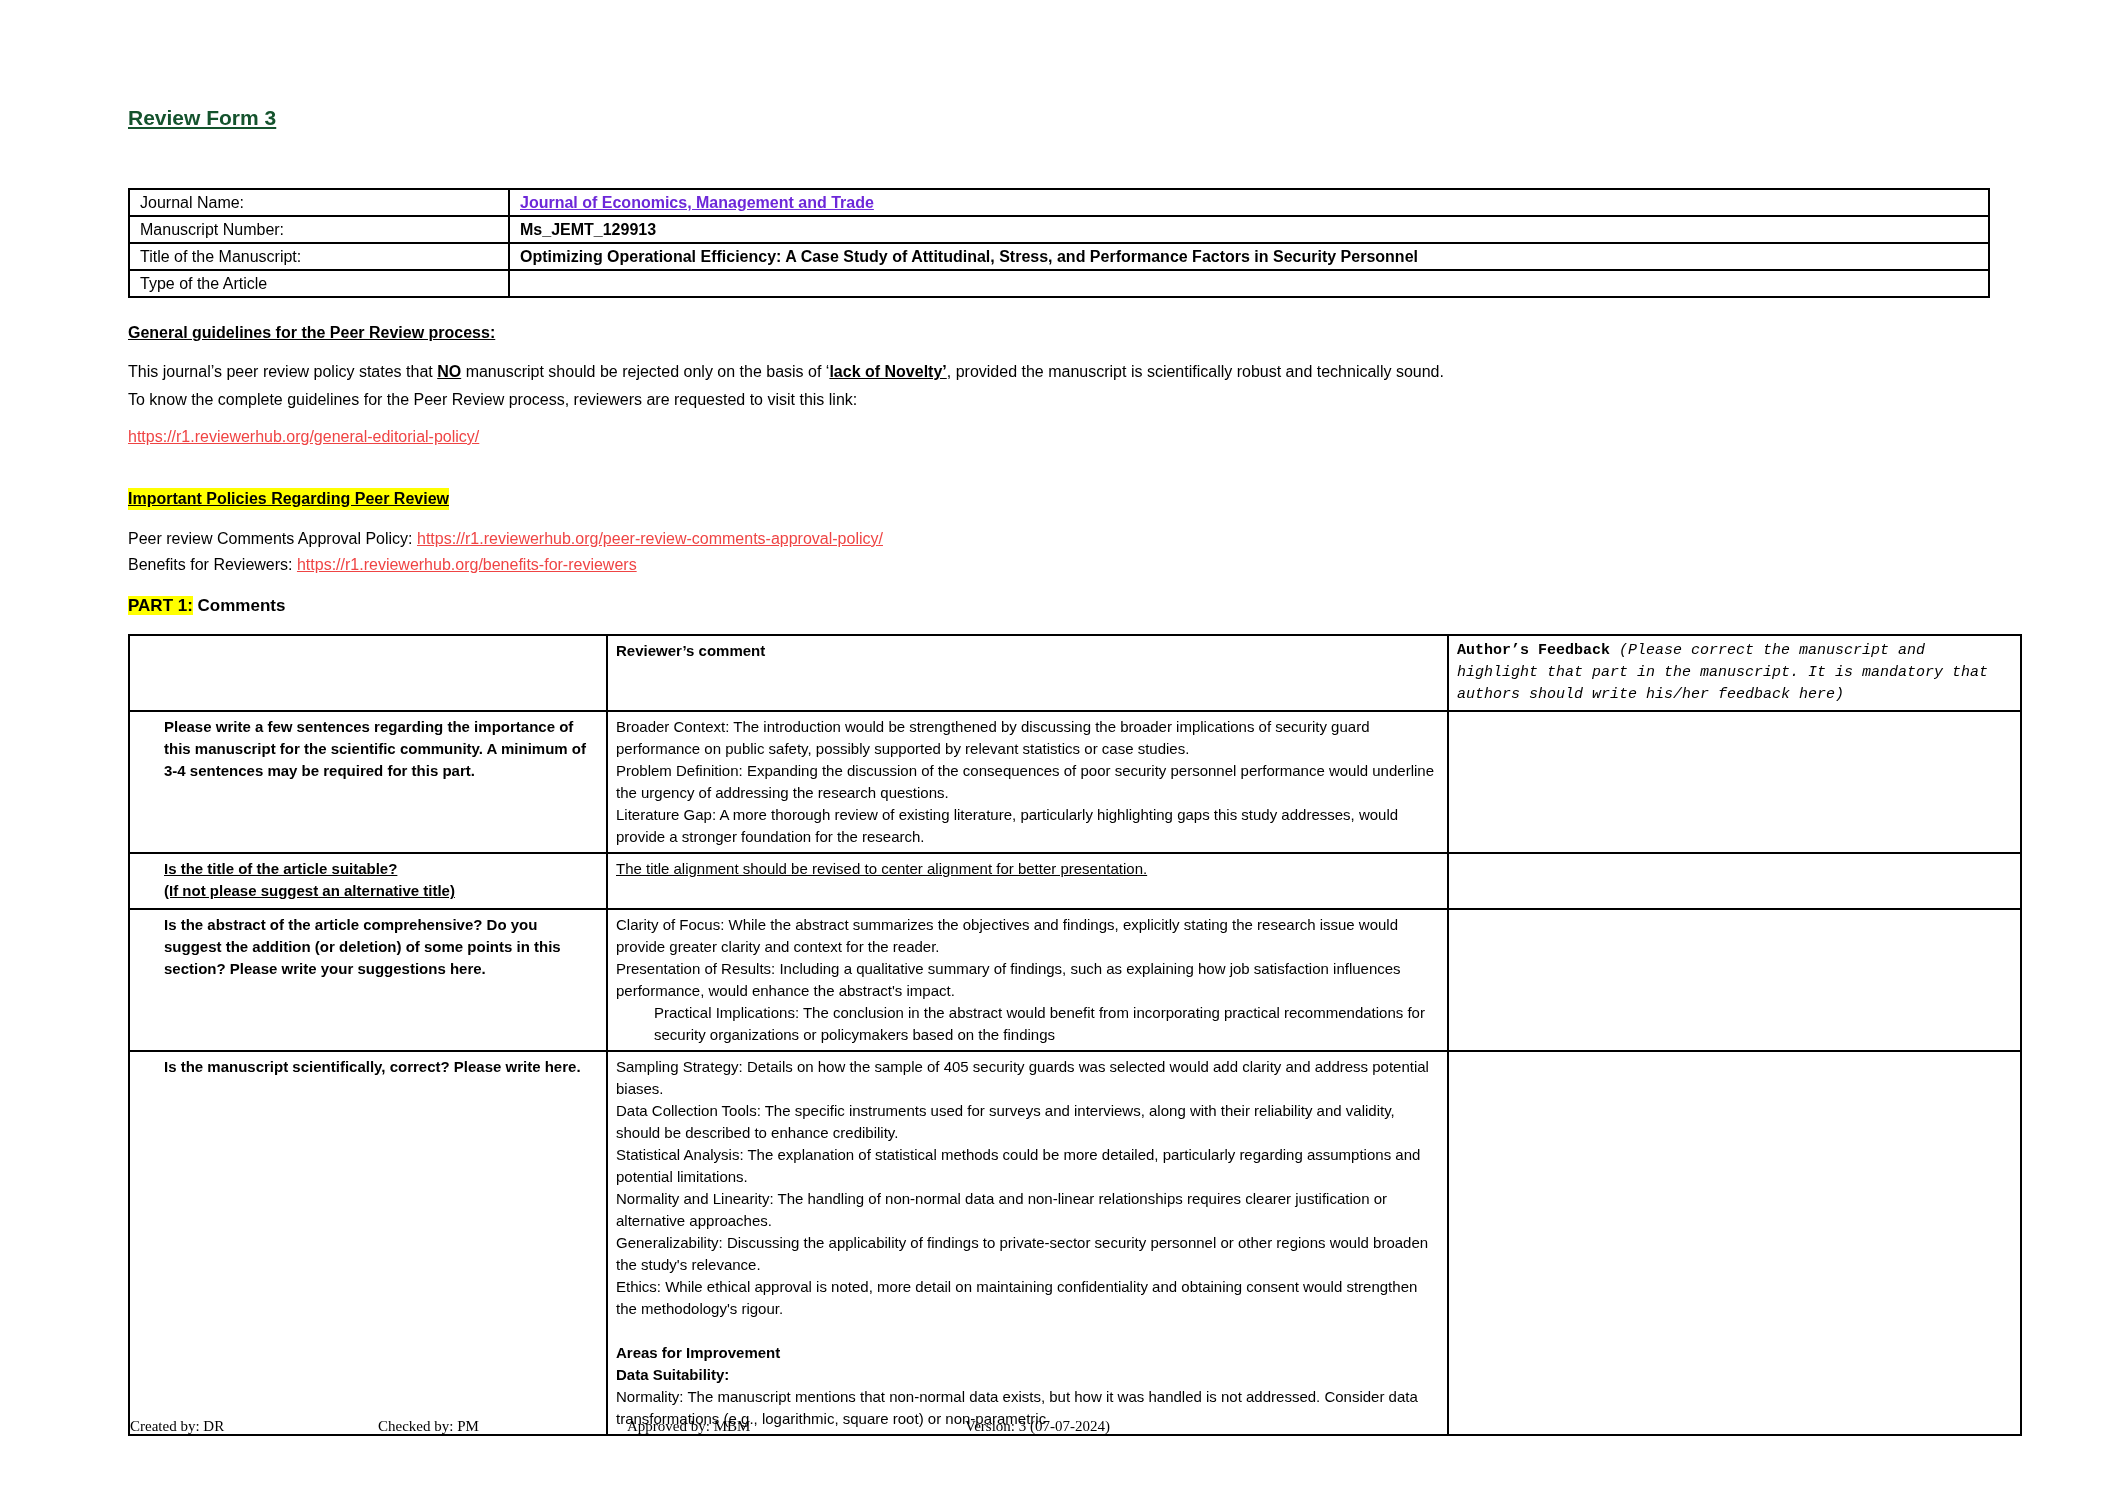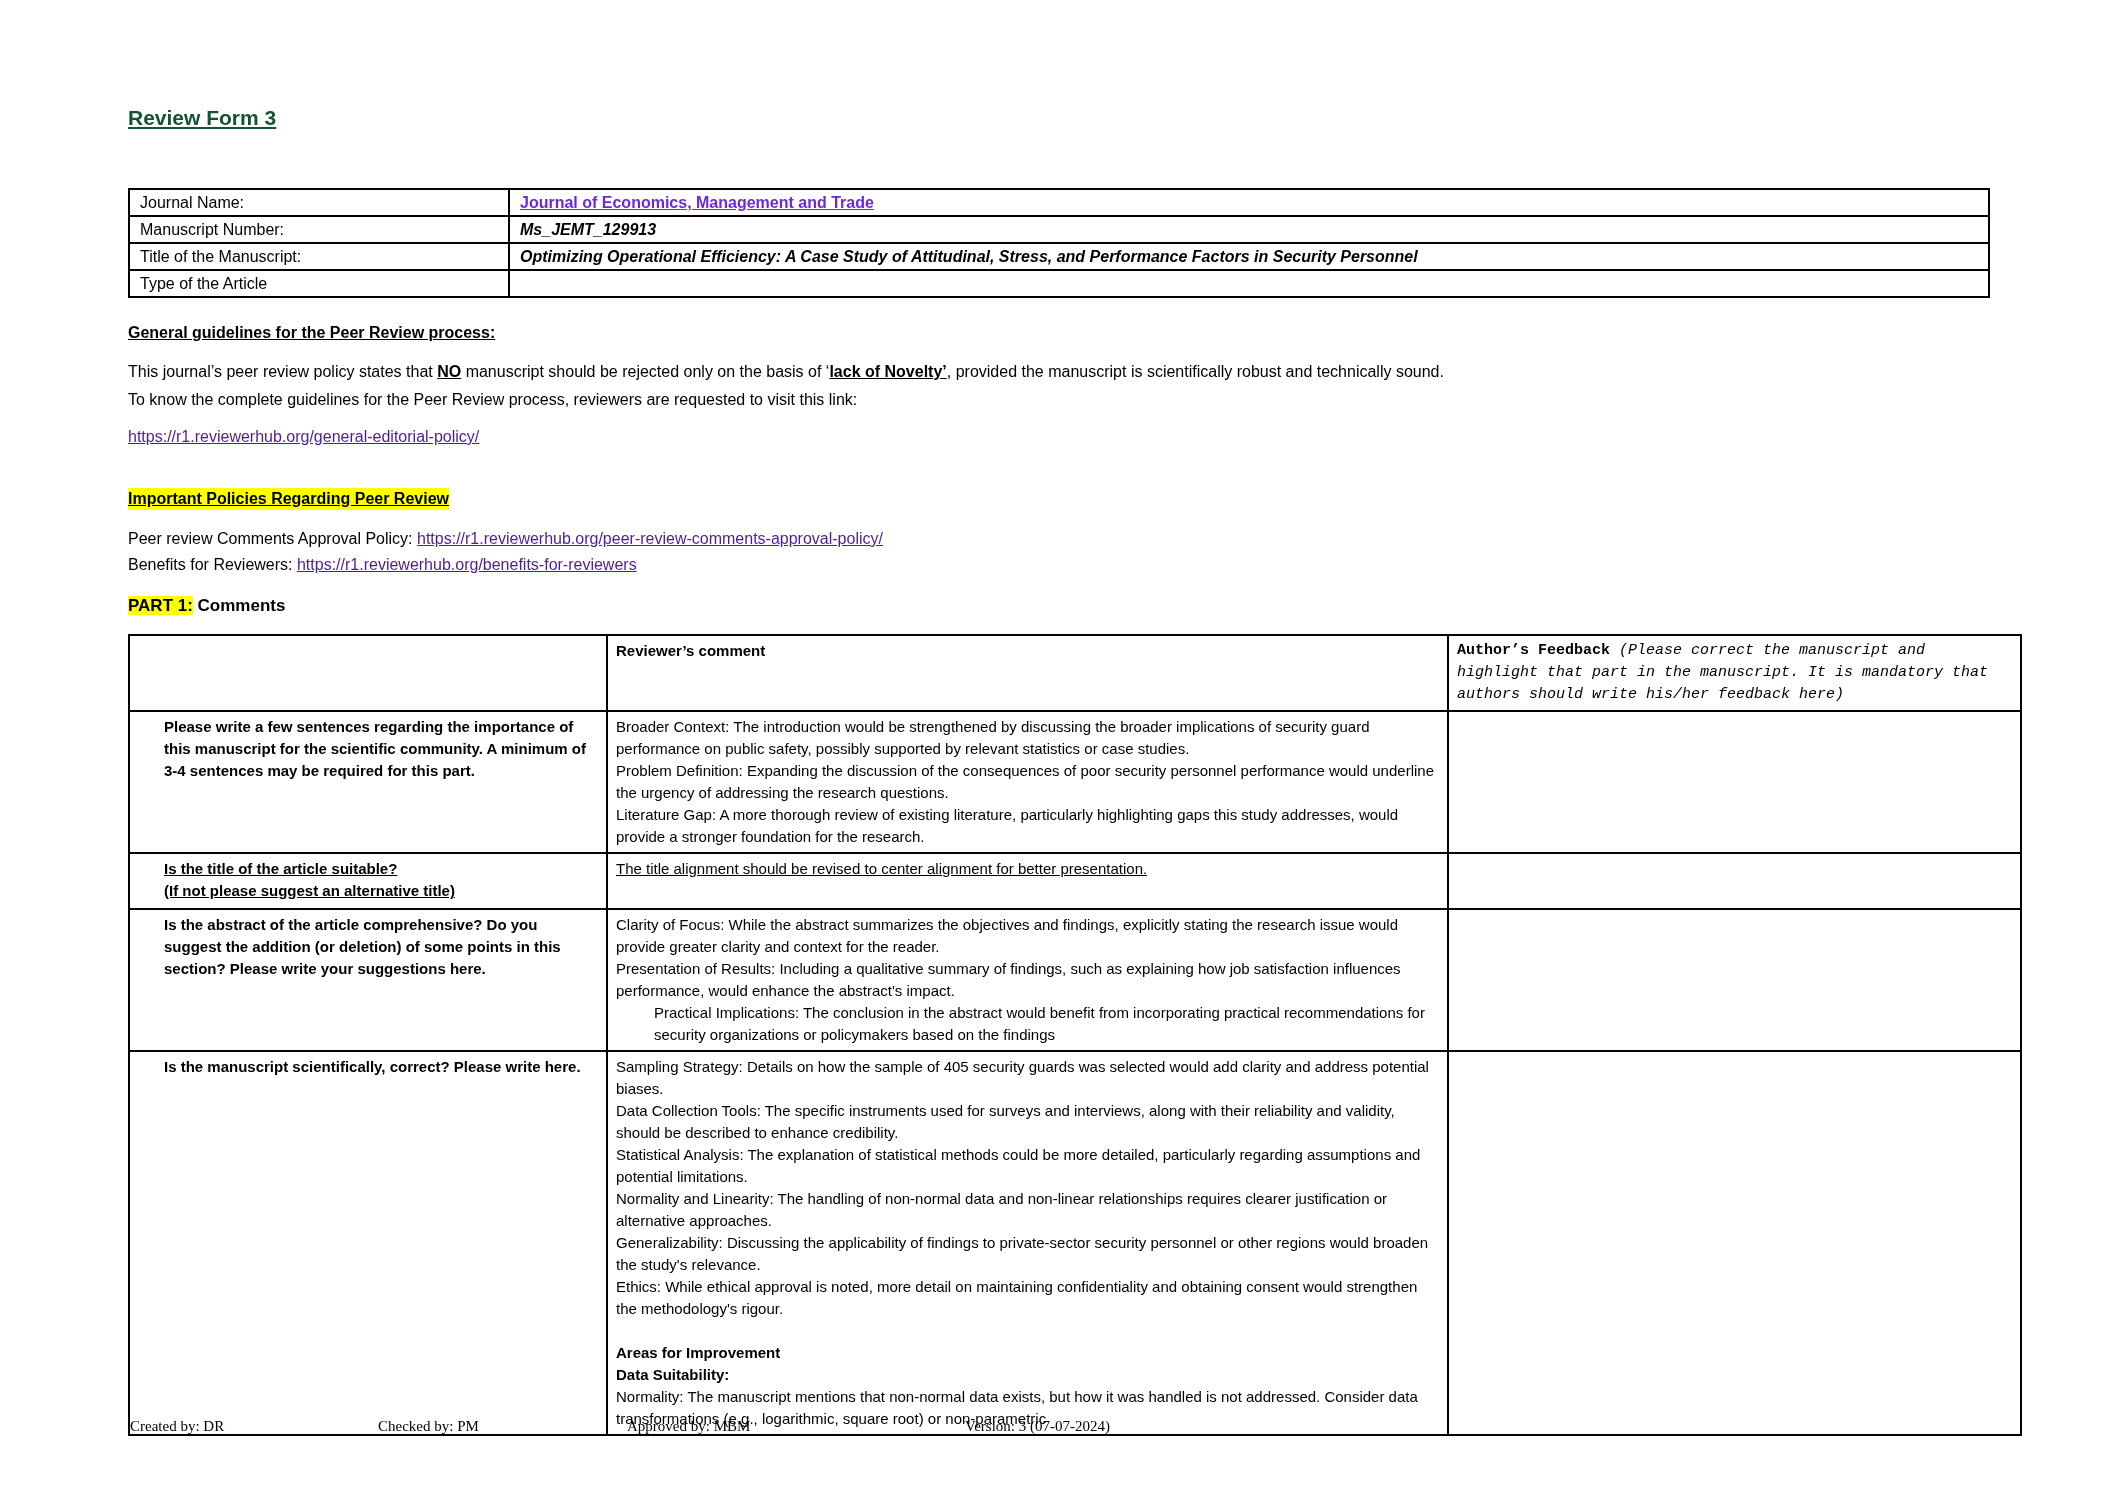--- a/index.html
+++ b/index.html
@@ -33,33 +33,33 @@
     border: 2px solid #000000;
     font-size: 16px;
     line-height: 20px;
     padding: 3px 8px 2px 10px;
     height: 26px;
     vertical-align: middle;
     overflow: hidden;
     white-space: nowrap;
   }
   .info-label { width: 380px; }
-  .info-value { font-weight: bold; font-style: italic; }
+  .info-value { font-weight: bold; }
   .journal-link { color: #6d28d9; font-weight: bold; text-decoration: underline; }
 
   .section-heading {
     margin-top: 24px;
     font-size: 16px;
     font-weight: bold;
     text-decoration: underline;
     line-height: 22px;
   }
   .intro-para { margin-top: 14px; font-size: 16px; line-height: 28px; width: 1900px; }
   .bold-underline { font-weight: bold; text-decoration: underline; }
-  .bare-link { color: #4c1d95; text-decoration: underline; font-size: 16px; }
+  .bare-link { color: #ef4444; text-decoration: underline; font-size: 16px; }
   .link-line { margin-top: 12px; line-height: 22px; }
 
   .policies-heading {
     display: inline-block;
     margin-top: 40px;
     font-size: 16px;
     font-weight: bold;
     text-decoration: underline;
     background: #ffff00;
     line-height: 22px;

